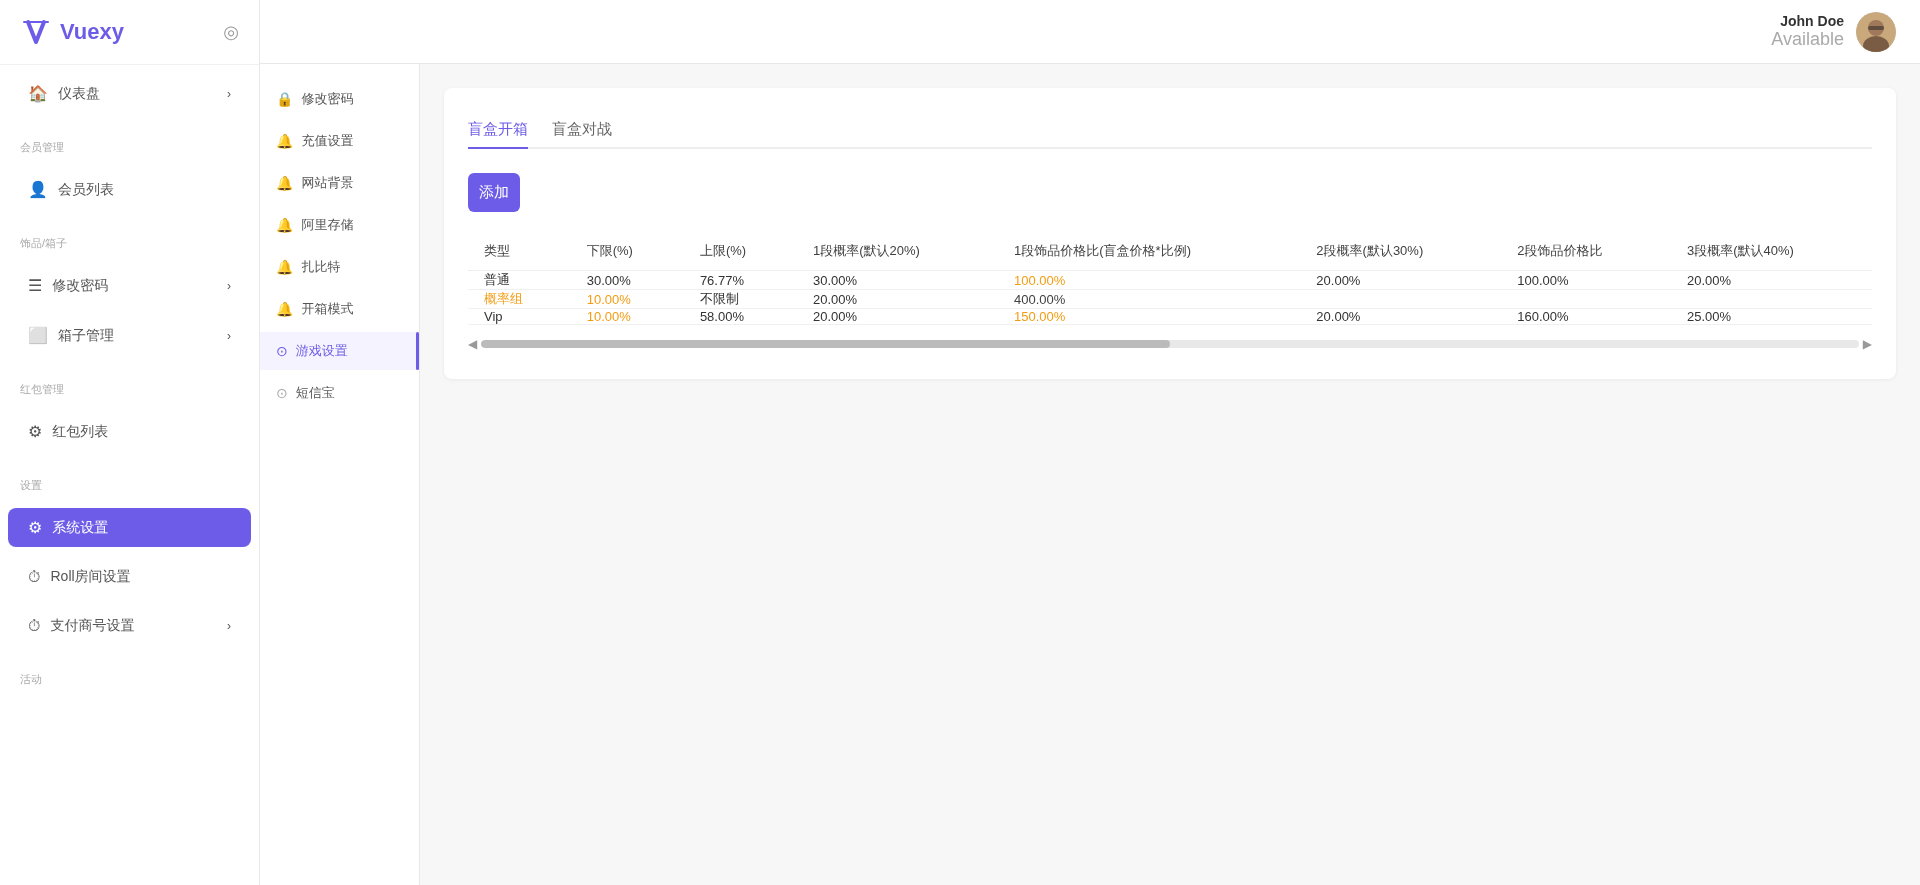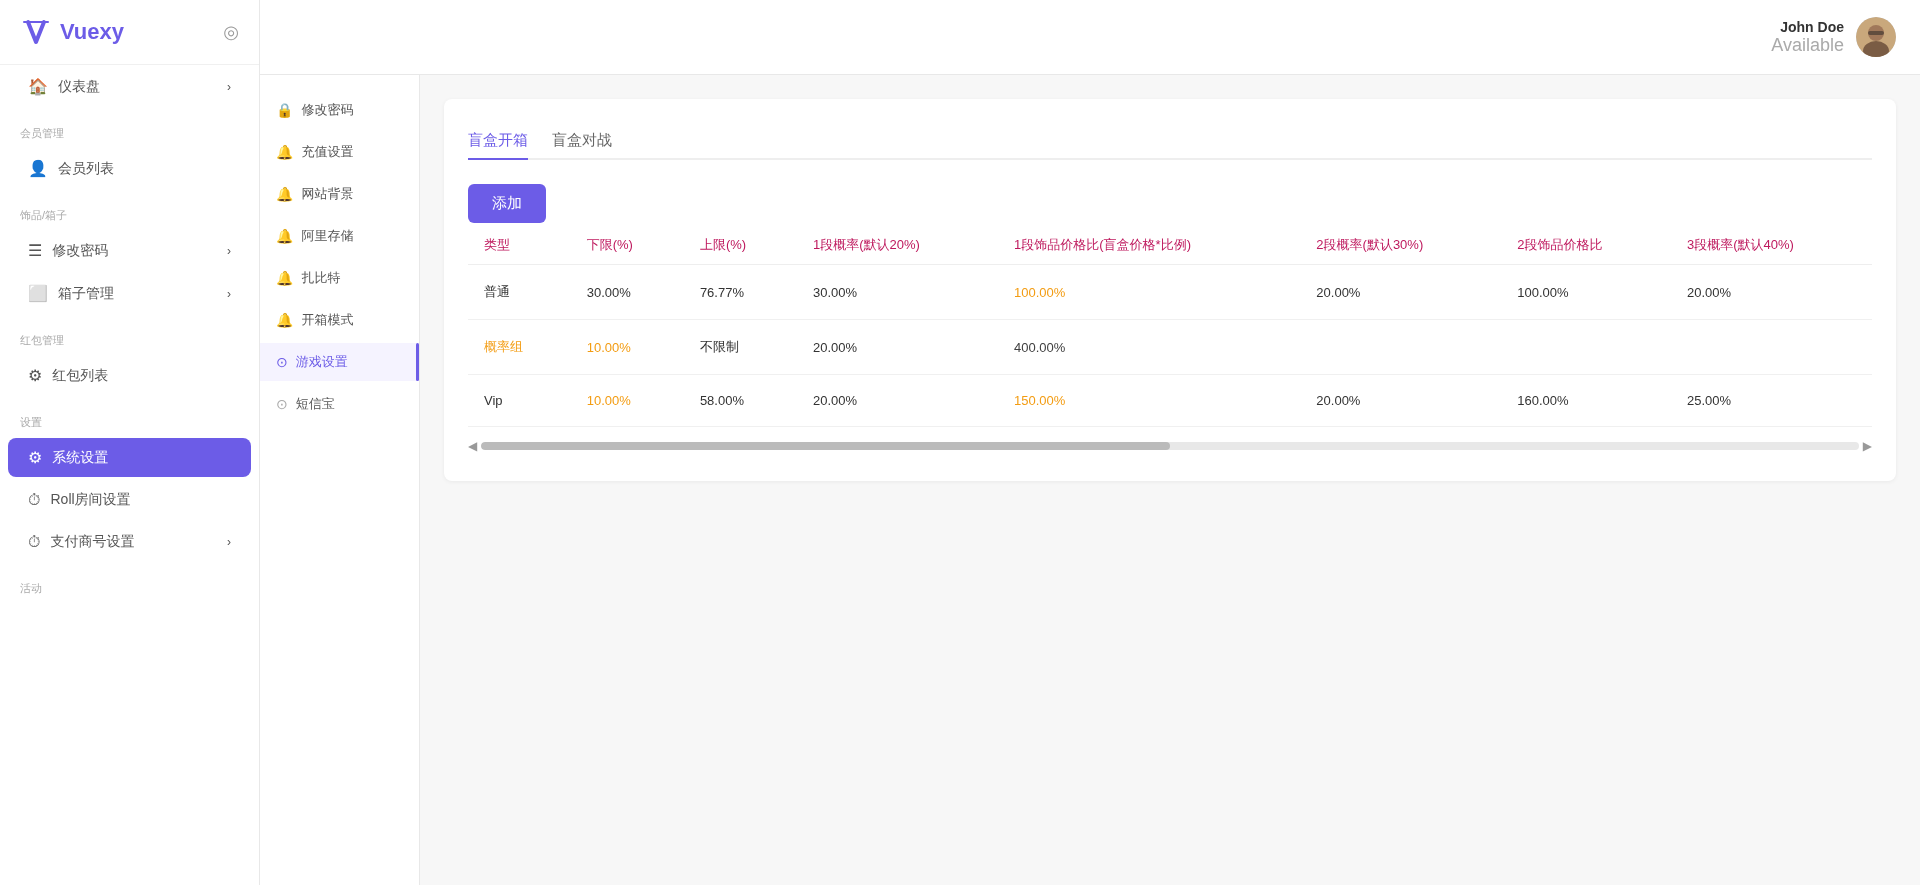--- a/index.html
+++ b/index.html
@@ -7,20 +7,21 @@
 
     
     .sidebar {
       width: 260px;
       background: #fff;
       height: 100%;
       display: flex;
       flex-direction: column;
       border-right: 1px solid #e8e8e8;
       flex-shrink: 0;
+      gap: 7px;
     }
     .sidebar-logo {
       display: flex;
       align-items: center;
       padding: 16px 20px;
       gap: 8px;
       border-bottom: 1px solid #f0f0f0;
     }
     .logo-icon {
       width: 32px;
@@ -60,21 +61,21 @@
 
     
     .main {
       flex: 1;
       display: flex;
       flex-direction: column;
       overflow: hidden;
     }
     .topbar {
       background: #fff;
-      height: 75px;
+      height: 64px;
       display: flex;
       align-items: center;
       justify-content: flex-end;
       padding: 0 24px;
       border-bottom: 1px solid #e8e8e8;
       gap: 12px;
     }
     .user-info { text-align: right; }
     .user-name { font-size: 14px; font-weight: 600; color: #333; }
     .user-status { font-size: 18px; color: #aaa; }
@@ -151,53 +152,53 @@
       margin-bottom: -2px;
     }
     .tab.active { color: #6c5ce7; border-bottom: 2px solid #6c5ce7; font-weight: 500; text-align: right; }
 
     
     .add-btn {
       background: #6c5ce7;
       color: #fff;
       border: none;
       border-radius: 6px;
-      padding: 10px 24px;
+      padding: 10px 11px;
       font-size: 15px;
       cursor: pointer;
-      margin-bottom: 3px;
+      margin-bottom: 20px;
     }
 
     
     .table-wrapper {
       overflow-x: auto;
       position: relative;
     }
     table {
       width: 100%;
       border-collapse: collapse;
       min-width: 1100px;
       font-size: 13px;
     }
     thead tr {
       border-bottom: 1px solid #eee;
     }
     thead th {
       text-align: left;
       padding: 10px 16px;
-      color: #be185d;
+      color: #404040;
       font-weight: 500;
       white-space: nowrap;
       background: #fff;
     }
     tbody tr {
       border-bottom: 1px solid #f0f0f0;
     }
     tbody td {
-      padding: 18px 16px;
+      padding: 0 16px;
       color: #333;
       vertical-align: middle;
     }
     .type-cell { font-weight: 500; color: #333; }
     .scroll-bar-container {
       width: 100%;
       height: 8px;
       background: #e8e8e8;
       border-radius: 4px;
       position: relative;

